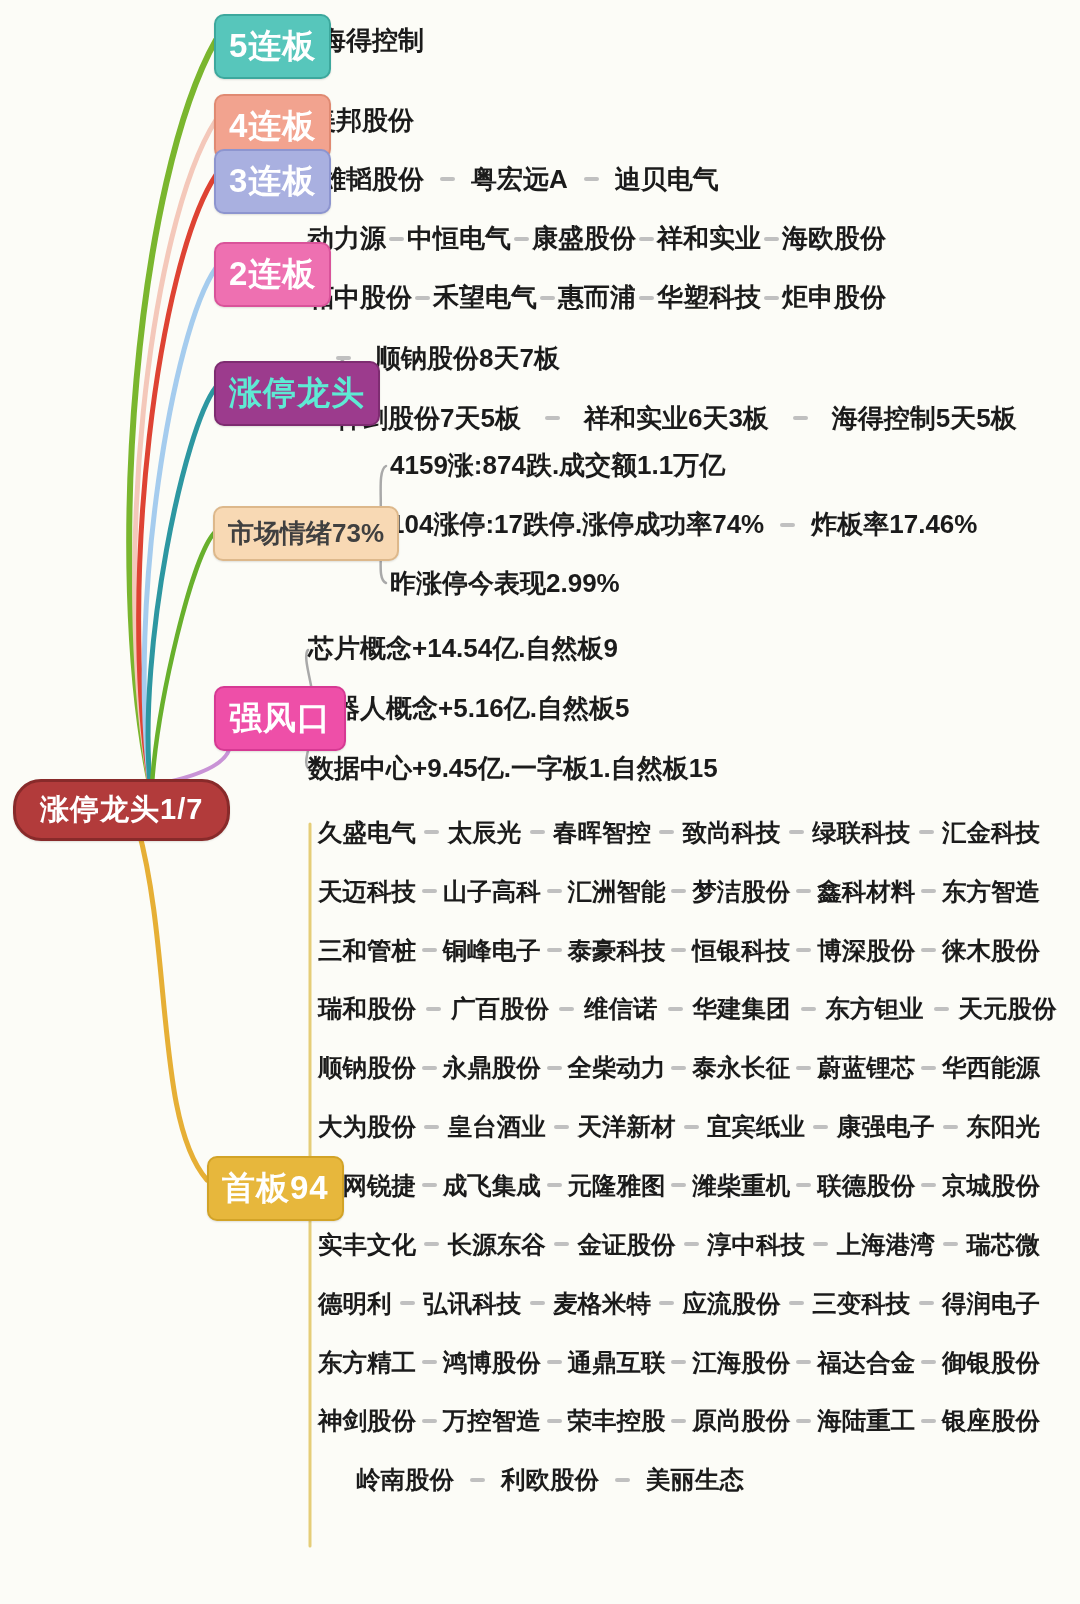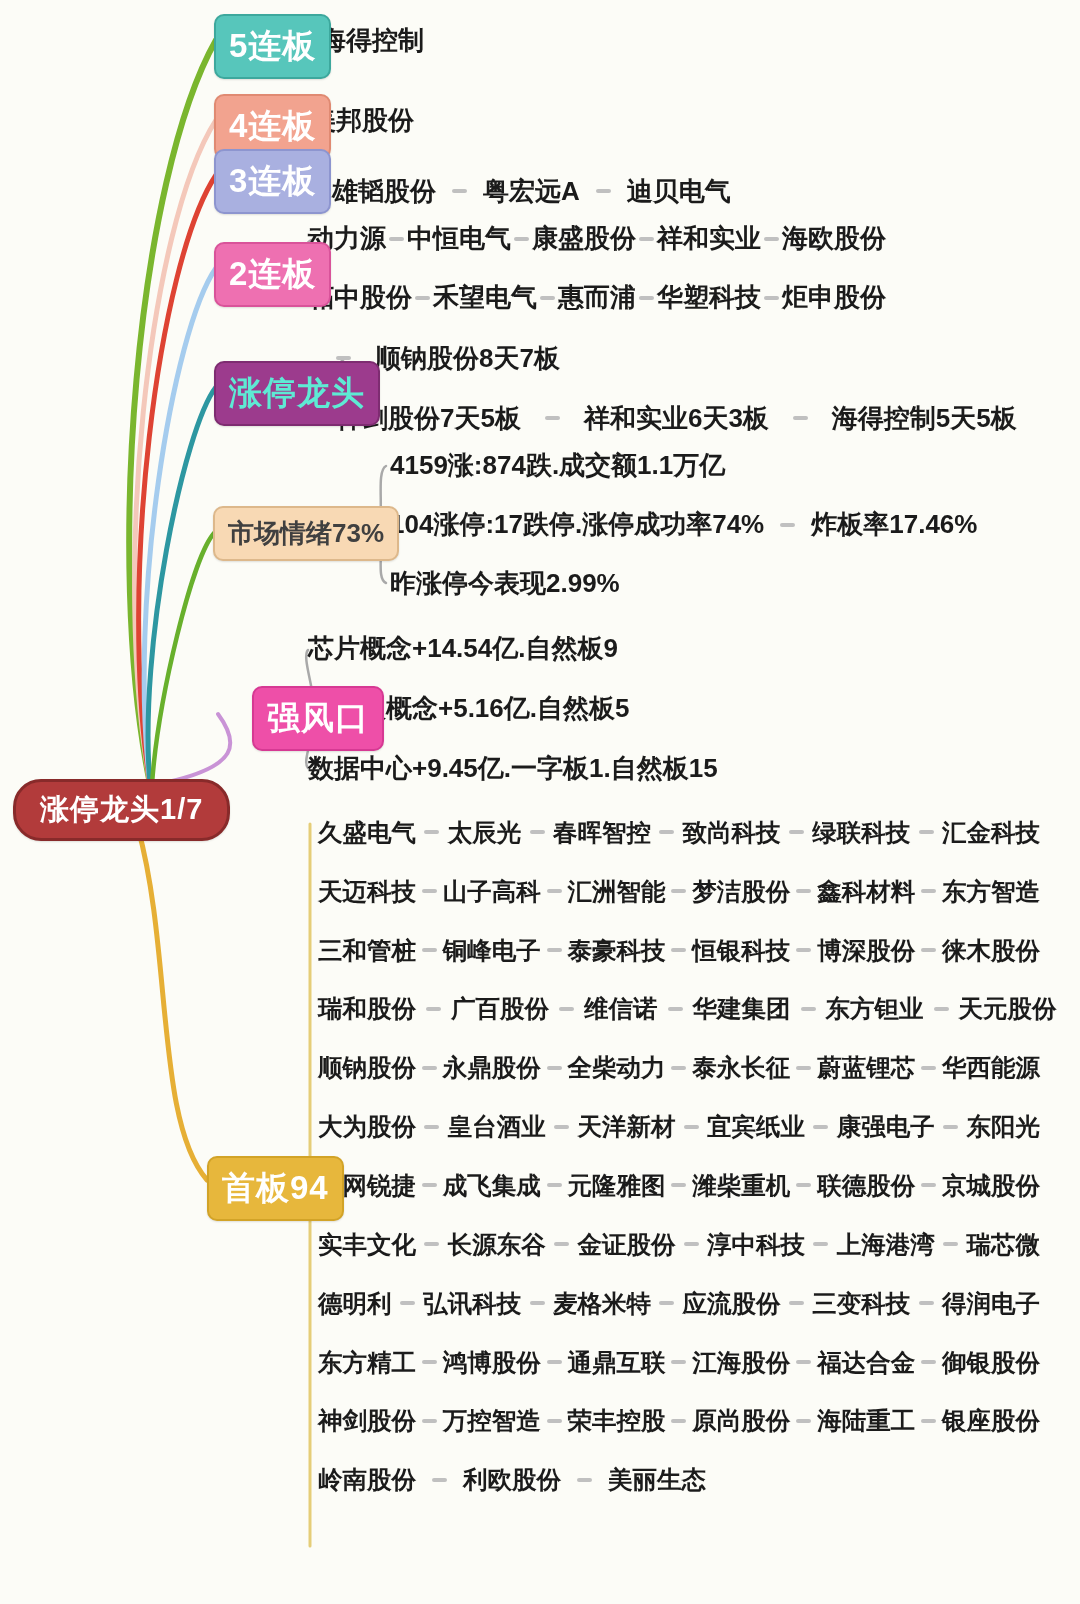--- a/index.html
+++ b/index.html
@@ -61,34 +61,34 @@
   </svg>
 
   <div class="node node-root" style="left: 13px; top: 779px; background-color: rgb(178, 59, 59); border-color: rgb(136, 42, 42); color: rgb(255, 255, 255);">涨停龙头1/7</div>
 
   <div class="node" style="left: 214px; top: 14px; background-color: rgb(87, 198, 187); border-color: rgb(61, 168, 157); color: rgb(255, 255, 255);">5连板</div>
   <div class="node" style="left: 214px; top: 94px; background-color: rgb(242, 163, 143); border-color: rgb(224, 138, 114); color: rgb(255, 255, 255);">4连板</div>
   <div class="node" style="left: 214px; top: 149px; background-color: rgb(169, 176, 224); border-color: rgb(141, 149, 207); color: rgb(255, 255, 255);">3连板</div>
   <div class="node" style="left: 214px; top: 242px; background-color: rgb(238, 112, 177); border-color: rgb(217, 83, 154); color: rgb(255, 255, 255);">2连板</div>
   <div class="node" style="left: 214px; top: 361px; background-color: rgb(156, 59, 141); border-color: rgb(126, 44, 113); color: #5eead4;">涨停龙头</div>
   <div class="node node-sentiment" style="left: 213px; top: 506px; background-color: rgb(248, 217, 180); border-color: rgb(221, 184, 139); color: #404040;">市场情绪73%</div>
-  <div class="node" style="left: 214px; top: 686px; background-color: rgb(238, 79, 168); border-color: rgb(214, 57, 147); color: rgb(255, 255, 255); margin-left: 38px;">强风口</div>
+  <div class="node" style="left: 214px; top: 686px; background-color: rgb(238, 79, 168); border-color: rgb(214, 57, 147); color: rgb(255, 255, 255);">强风口</div>
   <div class="node" style="left: 207px; top: 1156px; background-color: rgb(231, 183, 60); border-color: rgb(210, 163, 39); color: rgb(255, 255, 255);">首板94</div>
 
   <div class="rowsbox" style="left:320px;top:14px;">
       <div class="stock-row" style="height: 52px;">
         <span class="stock">海得控制</span>
       </div>
     </div>
   <div class="rowsbox" style="left:310px;top:94px;">
       <div class="stock-row" style="height: 52px;">
         <span class="stock">美邦股份</span>
       </div>
     </div>
-  <div class="rowsbox" style="left:320px;top:165px;margin-left:12px;">
+  <div class="rowsbox" style="left:320px;top:153px;">
       <div class="stock-row" style="height: 52px;">
         <span class="stock">雄韬股份</span>
         <span class="dash"></span>
         <span class="stock">粤宏远A</span>
         <span class="dash"></span>
         <span class="stock">迪贝电气</span>
       </div>
     </div>
   <div class="rowsbox" style="left:308px;top:209px;width:578px;">
       <div class="stock-row spread" style="height: 59px;">
@@ -288,21 +288,21 @@
         <span class="stock">万控智造</span>
         <span class="dash"></span>
         <span class="stock">荣丰控股</span>
         <span class="dash"></span>
         <span class="stock">原尚股份</span>
         <span class="dash"></span>
         <span class="stock">海陆重工</span>
         <span class="dash"></span>
         <span class="stock">银座股份</span>
       </div>
-      <div class="stock-row" style="height: 58.85px;">
+      <div class="stock-row" style="height: 58.85px; margin-left: 38px;">
         <span class="stock">岭南股份</span>
         <span class="dash"></span>
         <span class="stock">利欧股份</span>
         <span class="dash"></span>
         <span class="stock">美丽生态</span>
       </div>
     </div>
 
 </div>
 

